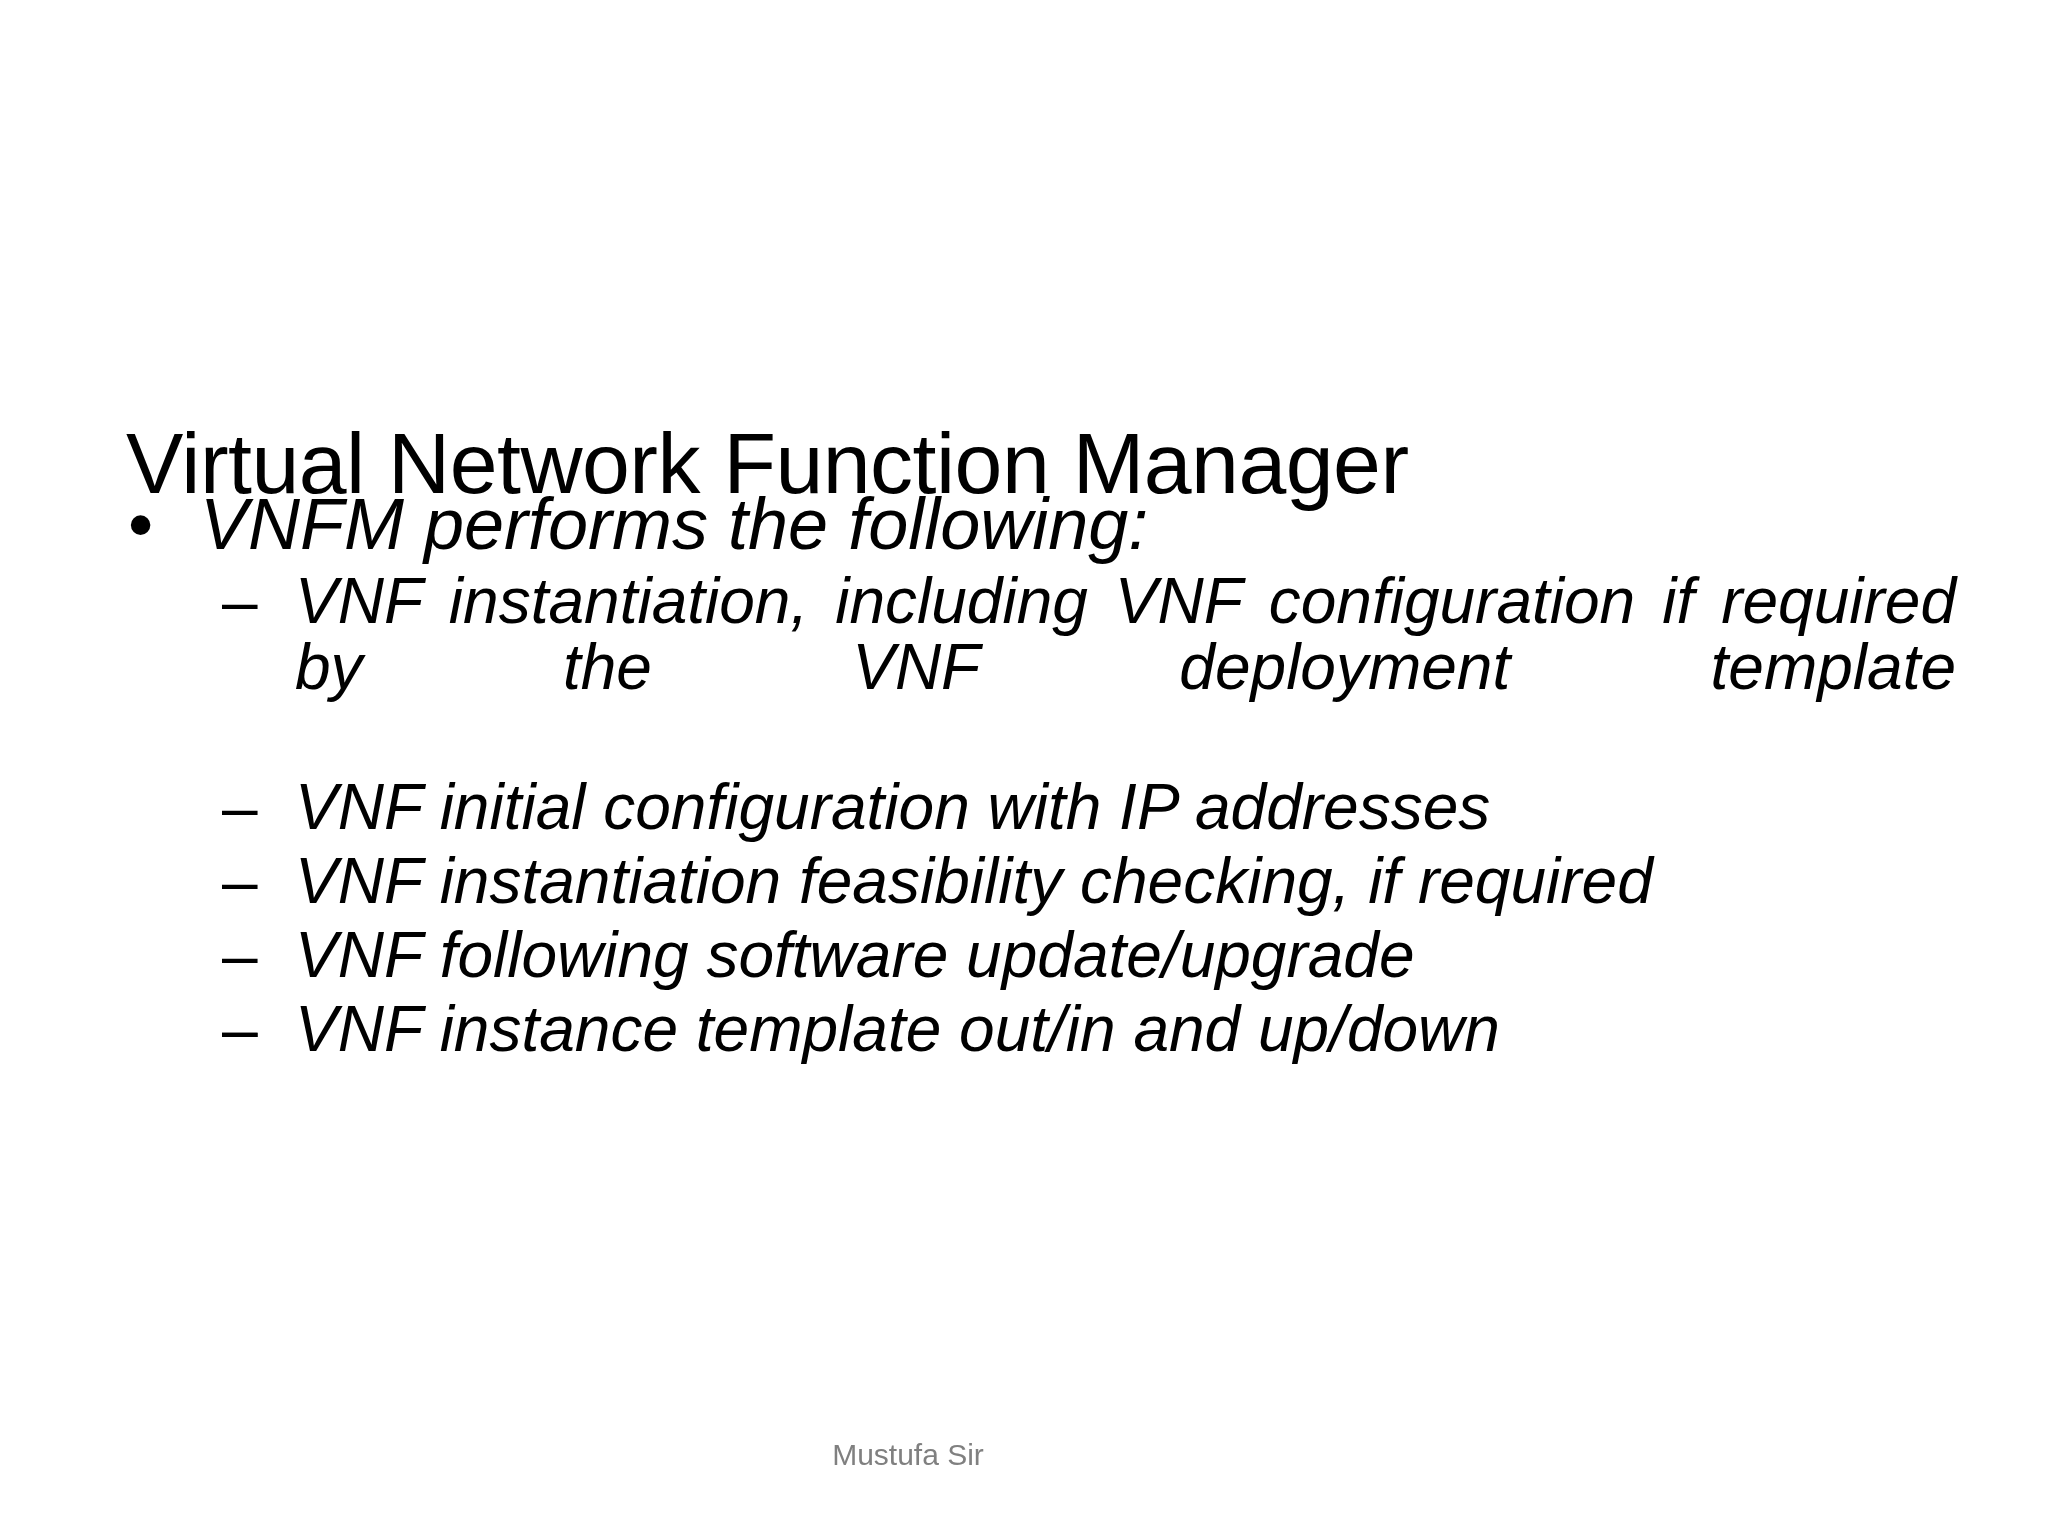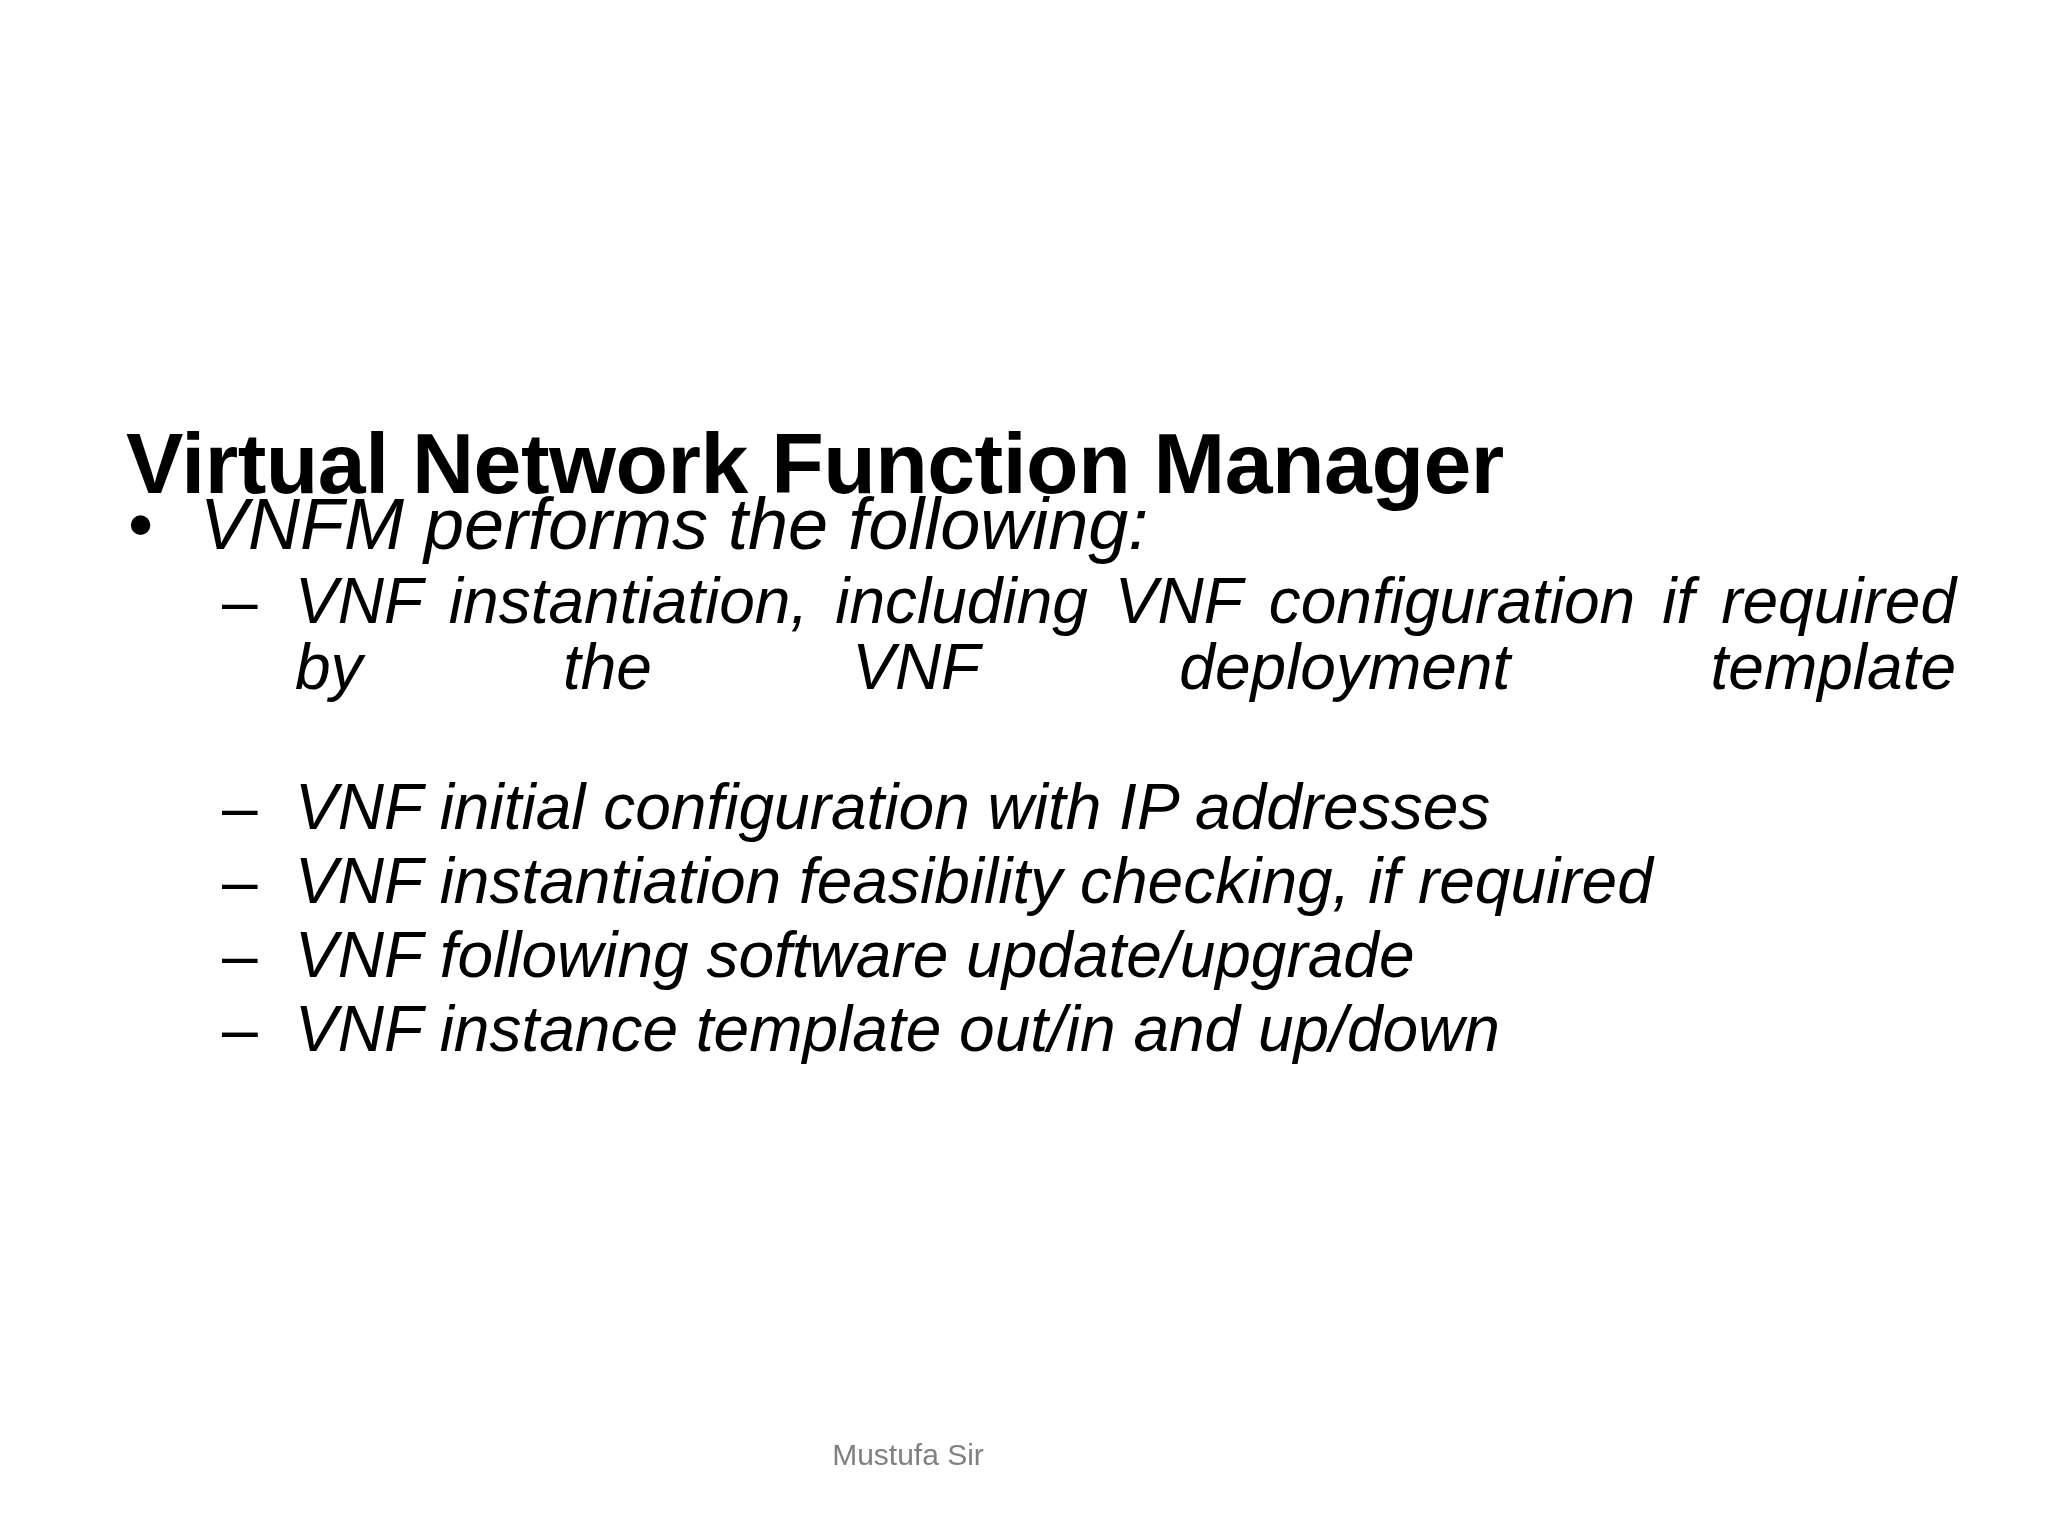--- a/index.html
+++ b/index.html
@@ -23,21 +23,21 @@
     box-sizing: border-box;
   }
 
   
   #slide-title {
     position: absolute;
     left: 126px;
     top: 362px;
     width: 1800px;
     font-size: 86px;
-    font-weight: bold;
+    font-weight: normal;
     line-height: 1.0;
     color: #000000;
     letter-spacing: -0.5px;
     white-space: nowrap;
   }
 
   
   #body-list {
     position: absolute;
     left: 0;

